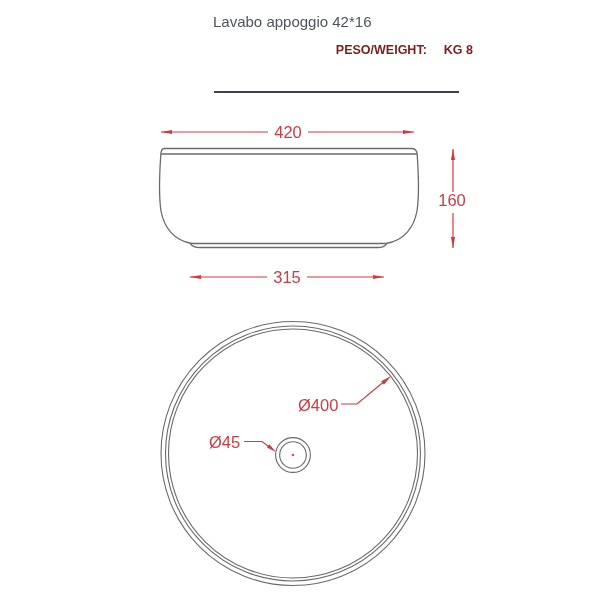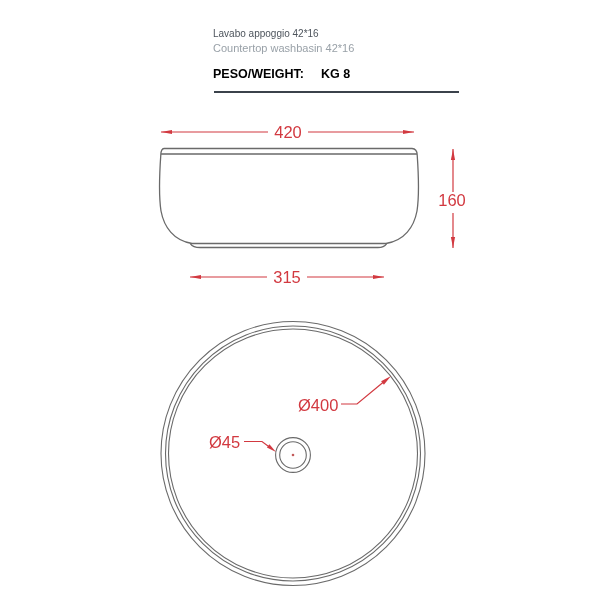--- a/index.html
+++ b/index.html
@@ -22,36 +22,37 @@
   }
   .product-title {
     font-size: 17.5px;
     font-weight: bold;
     color: #343c46;
     letter-spacing: -0.2px;
     line-height: 1.1;
     margin: 0;
   }
   .subtitle-it {
-    margin-top: 20px;
-    font-size: 10px;
+    margin-top: 5px;
+    font-size: 15px;
     color: #4d545c;
     line-height: 1.2;
   }
   .subtitle-en {
     margin-top: 2px;
     font-size: 11px;
     color: #99a1a8;
     line-height: 1.2;
   }
   .weight-row {
     margin-top: 12px;
     font-size: 12.5px;
     font-weight: bold;
-    color: #000000;
+    color: #7f1d1d;
+    text-align: right;
   }
   .weight-value {
     margin-left: 17px;
   }
   .header-rule {
     position: absolute;
     left: 214px;
     top: 91px;
     width: 245px;
     height: 2px;
@@ -66,21 +67,20 @@
     font-family: "Liberation Sans", sans-serif;
     font-size: 16.5px;
     fill: #d23940;
   }
 </style>
 </head>
 <body>
 
 <div class="header">
   <div class="subtitle-it">Lavabo appoggio 42*16</div>
-  <div class="subtitle-en">Countertop washbasin 42*16</div>
   <div class="weight-row">
     <span>PESO/WEIGHT:</span><span class="weight-value">KG 8</span>
   </div>
 </div>
 <div class="header-rule"></div>
 
 <svg class="drawing-svg" width="600" height="600" viewBox="0 0 600 600">
 
   <g fill="none" stroke="#6a6a6a" stroke-width="1.3" stroke-linecap="round">
     <path d="M 164,148.5

